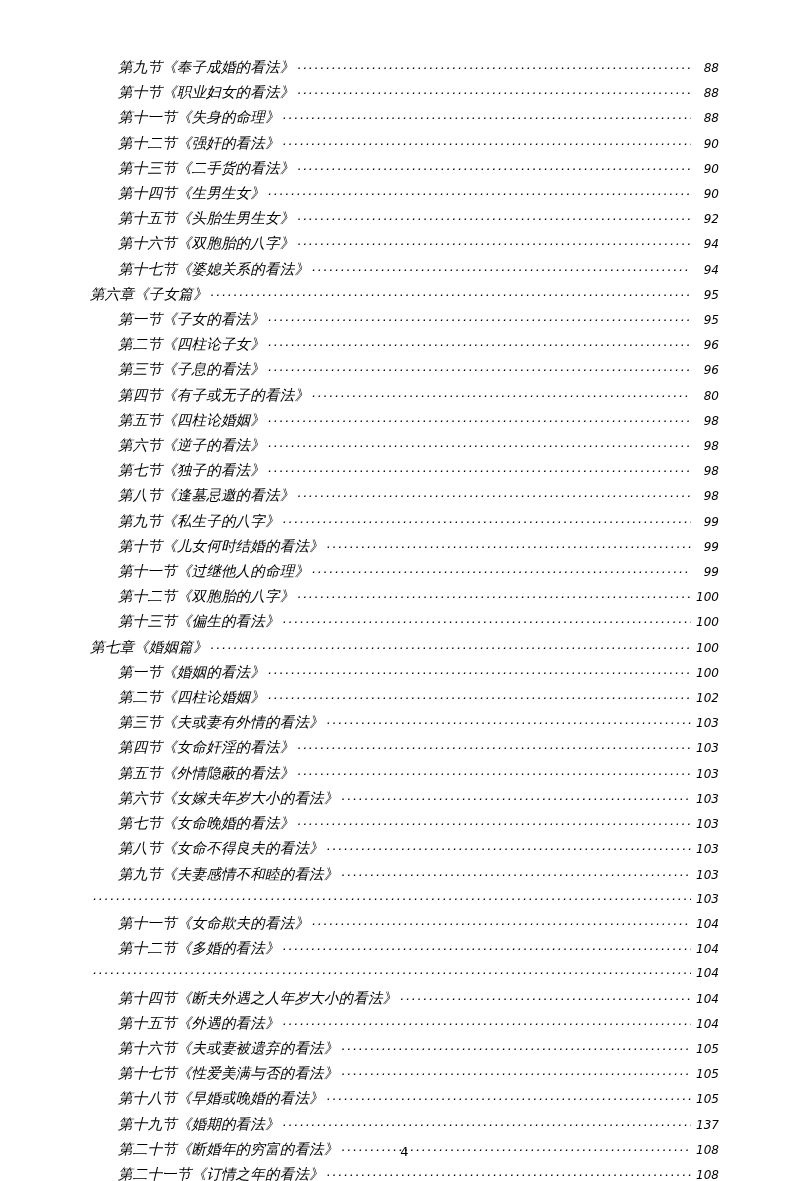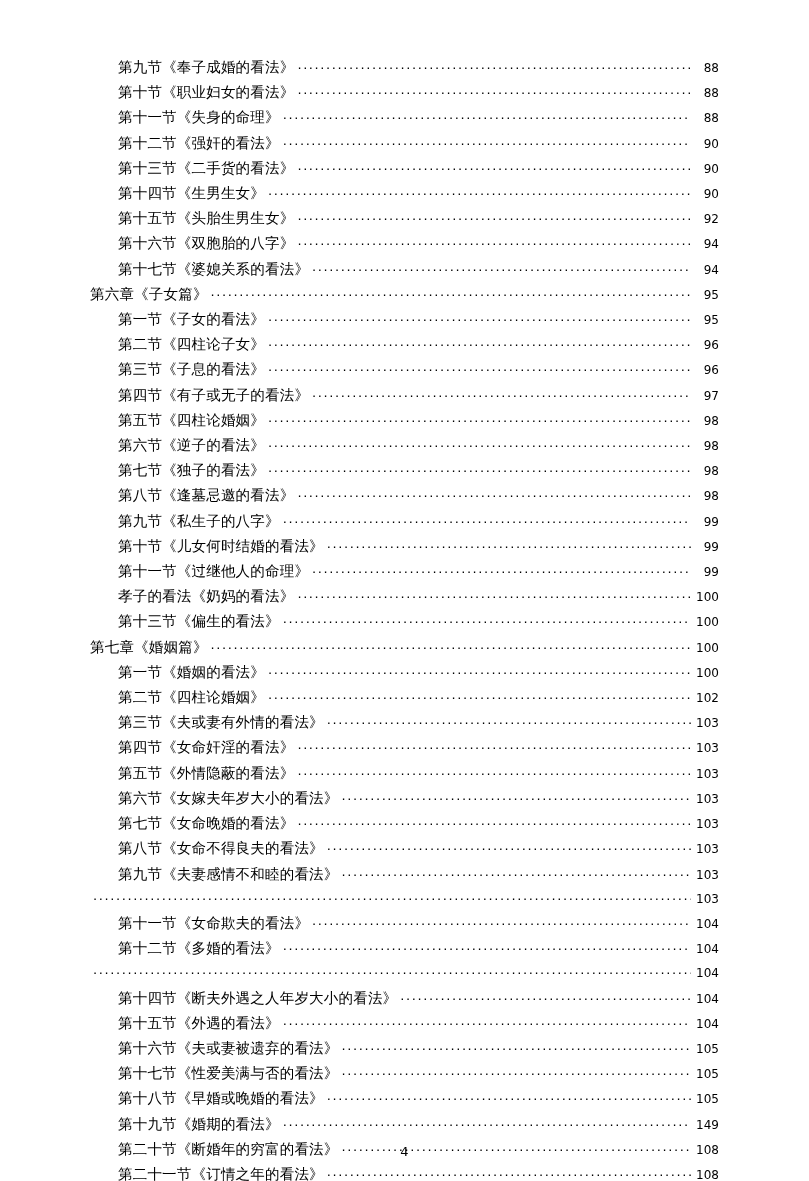--- a/index.html
+++ b/index.html
@@ -26,20 +26,21 @@
     list-style: none;
     margin: 0;
     padding: 0;
   }
   .toc-entry {
     display: flex;
     align-items: baseline;
     font-size: 14.5px;
     line-height: 24.2px;
     white-space: nowrap;
+    font-style: italic;
   }
   .toc-entry .title {
     flex: 0 0 auto;
     letter-spacing: 0.2px;
   }
   .toc-entry .dots {
     flex: 1 1 auto;
     overflow: hidden;
     margin: 0 2px 0 3px;
     position: relative;
@@ -134,21 +135,21 @@
         <span class="page-num">96</span>
       </li>
       <li class="toc-entry lvl-section">
         <span class="title">第三节《子息的看法》</span>
         <span class="dots">........................................................................................................................................</span>
         <span class="page-num">96</span>
       </li>
       <li class="toc-entry lvl-section">
         <span class="title">第四节《有子或无子的看法》</span>
         <span class="dots">........................................................................................................................................</span>
-        <span class="page-num">97</span>
+        <span class="page-num">80</span>
       </li>
       <li class="toc-entry lvl-section">
         <span class="title">第五节《四柱论婚姻》</span>
         <span class="dots">........................................................................................................................................</span>
         <span class="page-num">98</span>
       </li>
       <li class="toc-entry lvl-section">
         <span class="title">第六节《逆子的看法》</span>
         <span class="dots">........................................................................................................................................</span>
         <span class="page-num">98</span>
@@ -172,21 +173,21 @@
         <span class="title">第十节《儿女何时结婚的看法》</span>
         <span class="dots">........................................................................................................................................</span>
         <span class="page-num">99</span>
       </li>
       <li class="toc-entry lvl-section">
         <span class="title">第十一节《过继他人的命理》</span>
         <span class="dots">........................................................................................................................................</span>
         <span class="page-num">99</span>
       </li>
       <li class="toc-entry lvl-section">
-        <span class="title">孝子的看法《奶妈的看法》</span>
+        <span class="title">第十二节《双胞胎的八字》</span>
         <span class="dots">........................................................................................................................................</span>
         <span class="page-num">100</span>
       </li>
       <li class="toc-entry lvl-section">
         <span class="title">第十三节《偏生的看法》</span>
         <span class="dots">........................................................................................................................................</span>
         <span class="page-num">100</span>
       </li>
       <li class="toc-entry lvl-chapter">
         <span class="title">第七章《婚姻篇》</span>
@@ -277,21 +278,21 @@
         <span class="page-num">105</span>
       </li>
       <li class="toc-entry lvl-section">
         <span class="title">第十八节《早婚或晚婚的看法》</span>
         <span class="dots">........................................................................................................................................</span>
         <span class="page-num">105</span>
       </li>
       <li class="toc-entry lvl-section">
         <span class="title">第十九节《婚期的看法》</span>
         <span class="dots">........................................................................................................................................</span>
-        <span class="page-num">149</span>
+        <span class="page-num">137</span>
       </li>
       <li class="toc-entry lvl-section">
         <span class="title">第二十节《断婚年的穷富的看法》</span>
         <span class="dots">........................................................................................................................................</span>
         <span class="page-num">108</span>
       </li>
       <li class="toc-entry lvl-section">
         <span class="title">第二十一节《订情之年的看法》</span>
         <span class="dots">........................................................................................................................................</span>
         <span class="page-num">108</span>

